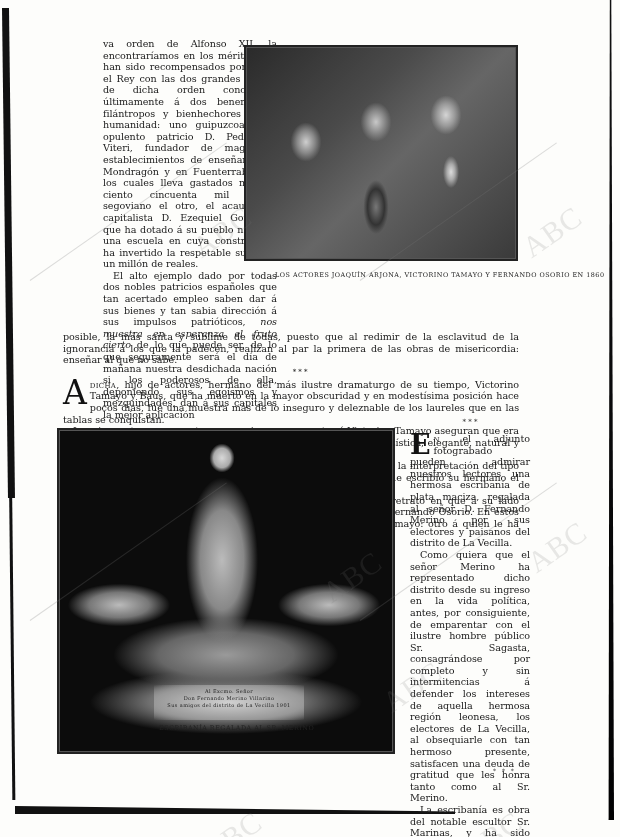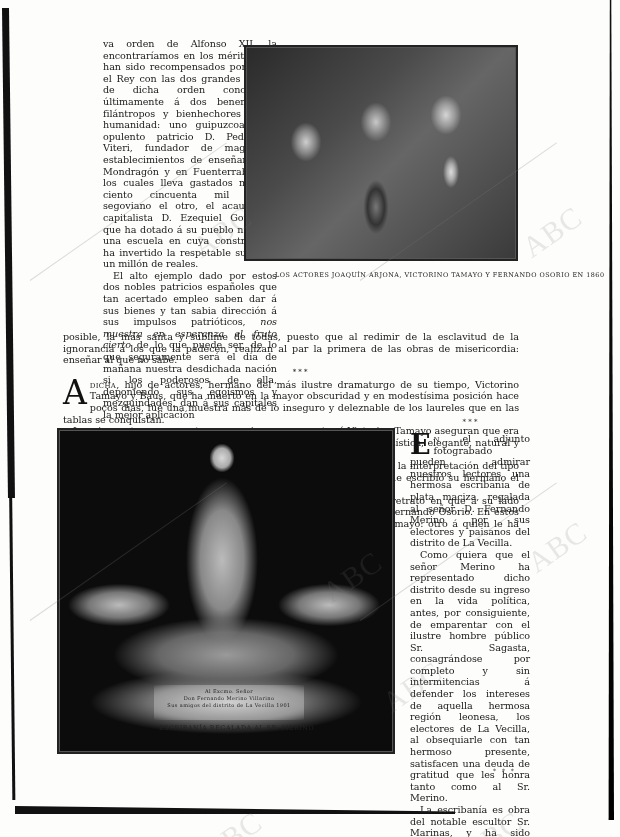--- a/index.html
+++ b/index.html
@@ -99,21 +99,21 @@
 <body>
 
 <div class="edge-left"></div>
 <div class="edge-left-thin"></div>
 <div class="edge-right"></div>
 <div class="edge-bottom"></div>
 
 <div class="text col-left-top">
   <p>va orden de Alfonso XII, la encontraríamos en los méritos que han sido recompensados por S. M. el Rey con las dos grandes cruces de dicha orden concedidas últimamente á dos beneméritos filántropos y bienhechores de la humanidad: uno guipuzcoano, el opulento patricio D. Pedro de Viteri, fundador de magníficos establecimientos de enseñanza en Mondragón y en Fuenterrabía, en los cuales lleva gastados más de ciento cincuenta mil duros; segoviano el otro, el acaudalado capitalista D. Ezequiel González, que ha dotado á su pueblo natal de una escuela en cuya construcción ha invertido la respetable suma de un millón de reales.</p>
   <p class="indent">
-    <span>El alto ejemplo dado por estos dos nobles patricios españoles que tan acertado empleo saben dar á sus bienes y tan sabia dirección á sus impulsos patrióticos,</span>
+    <span>El alto ejemplo dado por todas dos nobles patricios españoles que tan acertado empleo saben dar á sus bienes y tan sabia dirección á sus impulsos patrióticos,</span>
     <i>nos muestra en esperanza el fruto cierto</i>
     <span>de lo que puede ser, de lo que seguramente será el día de mañana nuestra desdichada nación si los poderosos de ella, deponiendo sus egoísmos y mezquindades, dan á sus capitales la mejor aplicación</span>
   </p>
 </div>
 
 <div class="photo photo-actors"></div>
 <div class="caption caption-actors">Los actores Joaquín Arjona, Victorino Tamayo y Fernando Osorio en 1860</div>
 
 <div class="text full-width-top">
   <p>posible, la más santa y sublime de todas, puesto que al redimir de la esclavitud de la ignorancia á los que la padecen, realizan al par la primera de las obras de misericordia: enseñar al que no sabe.</p>

